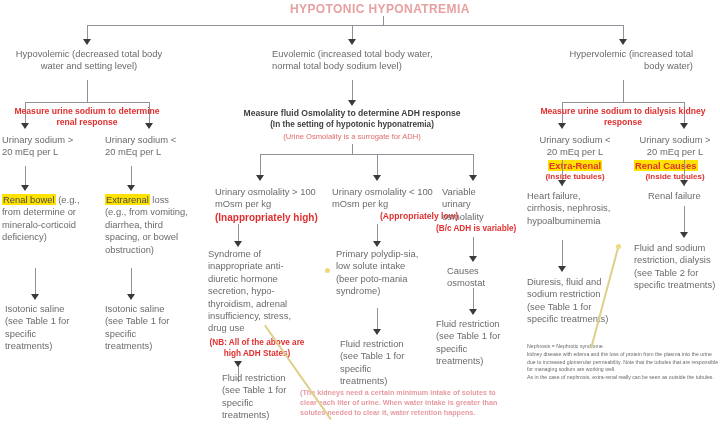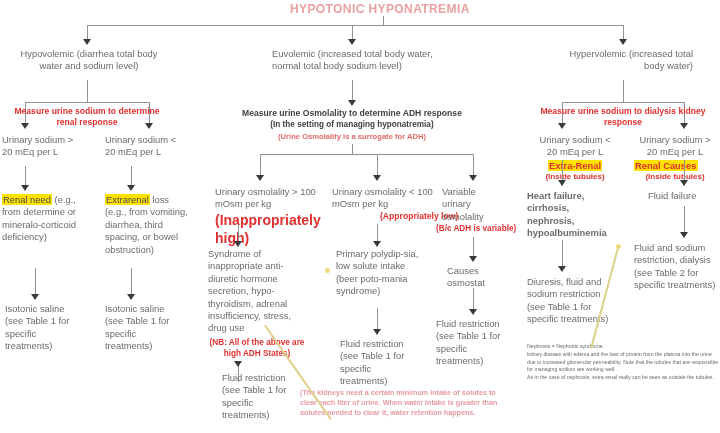--- a/index.html
+++ b/index.html
@@ -1,21 +1,21 @@
 <!DOCTYPE html>
 <html><head>
 <meta charset="utf-8">
 <style>
   html,body{margin:0;padding:0;background:#ffffff;}
   body{width:720px;height:433px;position:relative;overflow:hidden;
        font-family:"Liberation Sans","DejaVu Sans",sans-serif;
        color:#5a5a5a;-webkit-font-smoothing:antialiased;}
   .node{position:absolute;font-size:9.4px;line-height:1.32;color:#6b6b6b;}
   .red{color:#e03030;font-weight:bold;}
-  .redlight{color:#e06a6a;font-weight:bold;font-size:7.6px;}
+  .redlight{color:#e06a6a;font-weight:normal;font-size:7.6px;}
   .dark{color:#3f3f3f;font-weight:bold;}
   .title{position:absolute;color:#e8a0a0;font-weight:bold;font-size:12px;
          letter-spacing:.4px;white-space:nowrap;}
   .hl{background:#ffe200;color:#4a4a4a;padding:0 1px;}
   .hlr{background:#ffe200;color:#e03030;font-weight:bold;padding:0 1px;}
   .ln{position:absolute;background:#8e9399;}
   .vl{width:1px;}
   .hlz{height:1px;}
   .arw{position:absolute;width:0;height:0;border-left:4px solid transparent;
        border-right:4px solid transparent;border-top:6px solid #3a3a3a;}
@@ -31,76 +31,76 @@
 
 <div class="ln vl" style="left:383px;top:16px;height:9px;"></div>
 <div class="ln hlz" style="left:87px;top:25px;width:536px;"></div>
 <div class="ln vl" style="left:87px;top:25px;height:15px;"></div>
 <div class="ln vl" style="left:352px;top:25px;height:15px;"></div>
 <div class="ln vl" style="left:623px;top:25px;height:15px;"></div>
 <div class="arw" style="left:83px;top:39px;"></div>
 <div class="arw" style="left:348px;top:39px;"></div>
 <div class="arw" style="left:619px;top:39px;"></div>
 
-<div class="node" style="left:14px;top:48px;width:150px;text-align:center;">Hypovolemic (diarrhea total body water and sodium level)</div>
+<div class="node" style="left:14px;top:48px;width:150px;text-align:center;">Hypovolemic (decreased total body water and setting level)</div>
 
 <div class="ln vl" style="left:87px;top:80px;height:22px;"></div>
 <div class="ln hlz" style="left:25px;top:102px;width:124px;"></div>
 <div class="ln vl" style="left:25px;top:102px;height:22px;"></div>
 <div class="ln vl" style="left:149px;top:102px;height:22px;"></div>
 <div class="arw" style="left:21px;top:123px;"></div>
 <div class="arw" style="left:145px;top:123px;"></div>
 
 <div class="node red" style="left:6px;top:106px;width:162px;text-align:center;font-size:8.6px;">Measure urine sodium to determine renal response</div>
 
 <div class="node" style="left:2px;top:134px;width:82px;">Urinary sodium &gt; 20 mEq per L</div>
 <div class="node" style="left:105px;top:134px;width:82px;">Urinary sodium &lt; 20 mEq per L</div>
 
 <div class="ln vl" style="left:25px;top:166px;height:20px;"></div>
 <div class="ln vl" style="left:131px;top:166px;height:20px;"></div>
 <div class="arw" style="left:21px;top:185px;"></div>
 <div class="arw" style="left:127px;top:185px;"></div>
 
 <div class="node" style="left:2px;top:194px;width:86px;">
-  <span class="hl">Renal need</span>
+  <span class="hl">Renal bowel</span>
   <span>(e.g., from determine or mineralo-corticoid deficiency)</span>
 </div>
 <div class="node" style="left:105px;top:194px;width:86px;">
   <span class="hl">Extrarenal</span>
   <span>loss (e.g., from vomiting, diarrhea, third spacing, or bowel obstruction)</span>
 </div>
 
 <div class="ln vl" style="left:35px;top:268px;height:27px;"></div>
 <div class="ln vl" style="left:131px;top:268px;height:27px;"></div>
 <div class="arw" style="left:31px;top:294px;"></div>
 <div class="arw" style="left:127px;top:294px;"></div>
 
 <div class="node" style="left:5px;top:303px;width:72px;">Isotonic saline (see Table 1 for specific treatments)</div>
 <div class="node" style="left:105px;top:303px;width:72px;">Isotonic saline (see Table 1 for specific treatments)</div>
 
 <div class="node" style="left:272px;top:48px;width:170px;text-align:left;">Euvolemic (increased total body water, normal total body sodium level)</div>
 
 <div class="ln vl" style="left:352px;top:80px;height:22px;"></div>
 <div class="arw" style="left:348px;top:100px;"></div>
 
-<div class="node dark" style="left:232px;top:108px;width:240px;text-align:center;font-size:8.6px;">Measure urine Osmolality to determine ADH response</div>
-<div class="node dark" style="left:232px;top:120px;width:240px;text-align:center;font-size:8.2px;">(In the setting of managing hyponatremia)</div>
+<div class="node dark" style="left:232px;top:108px;width:240px;text-align:center;font-size:8.6px;">Measure fluid Osmolality to determine ADH response</div>
+<div class="node dark" style="left:232px;top:120px;width:240px;text-align:center;font-size:8.2px;">(In the setting of hypotonic hyponatremia)</div>
 <div class="node redlight" style="left:232px;top:132px;width:240px;text-align:center;">(Urine Osmolality is a surrogate for ADH)</div>
 
 <div class="ln vl" style="left:352px;top:144px;height:10px;"></div>
 <div class="ln hlz" style="left:260px;top:154px;width:213px;"></div>
 <div class="ln vl" style="left:260px;top:154px;height:22px;"></div>
 <div class="ln vl" style="left:377px;top:154px;height:22px;"></div>
 <div class="ln vl" style="left:473px;top:154px;height:22px;"></div>
 <div class="arw" style="left:256px;top:175px;"></div>
 <div class="arw" style="left:373px;top:175px;"></div>
 <div class="arw" style="left:469px;top:175px;"></div>
 
 <div class="node" style="left:215px;top:186px;width:110px;">Urinary osmolality &gt; 100 mOsm per kg</div>
-<div class="node red" style="left:215px;top:211px;width:115px;font-size:14px;">(Inappropriately high)</div>
+<div class="node red" style="left:215px;top:211px;width:115px;font-size:10px;">(Inappropriately high)</div>
 <div class="node" style="left:332px;top:186px;width:110px;">Urinary osmolality &lt; 100 mOsm per kg</div>
 <div class="node red" style="left:332px;top:211px;width:115px;font-size:8.6px;padding-left:48px;">(Appropriately low)</div>
 <div class="node" style="left:442px;top:186px;width:58px;">Variable urinary osmolality</div>
 <div class="node red" style="left:436px;top:224px;width:96px;font-size:8.2px;">(B/c ADH is variable)</div>
 
 <div class="ln vl" style="left:238px;top:224px;height:18px;"></div>
 <div class="arw" style="left:234px;top:241px;"></div>
 <div class="ln vl" style="left:377px;top:224px;height:18px;"></div>
 <div class="arw" style="left:373px;top:241px;"></div>
 <div class="ln vl" style="left:473px;top:237px;height:20px;"></div>
@@ -143,22 +143,22 @@
 <div class="node" style="left:634px;top:160px;width:82px;">
   <span class="hlr">Renal Causes</span>
 </div>
 <div class="node red" style="left:632px;top:172px;width:86px;text-align:center;font-size:8px;">(Inside tubules)</div>
 
 <div class="ln vl" style="left:562px;top:160px;height:26px;"></div>
 <div class="arw" style="left:558px;top:180px;"></div>
 <div class="ln vl" style="left:684px;top:160px;height:26px;"></div>
 <div class="arw" style="left:680px;top:180px;"></div>
 
-<div class="node" style="left:527px;top:190px;width:92px;font-weight:bold;">Heart failure, cirrhosis, nephrosis, hypoalbuminemia</div>
-<div class="node" style="left:648px;top:190px;width:70px;">Fluid failure</div>
+<div class="node" style="left:527px;top:190px;width:92px;">Heart failure, cirrhosis, nephrosis, hypoalbuminemia</div>
+<div class="node" style="left:648px;top:190px;width:70px;">Renal failure</div>
 
 <div class="ln vl" style="left:562px;top:240px;height:27px;"></div>
 <div class="arw" style="left:558px;top:266px;"></div>
 <div class="ln vl" style="left:684px;top:206px;height:27px;"></div>
 <div class="arw" style="left:680px;top:232px;"></div>
 
 <div class="node" style="left:527px;top:276px;width:92px;">Diuresis, fluid and sodium restriction (see Table 1 for specific treatments)</div>
 <div class="node" style="left:634px;top:242px;width:86px;">Fluid and sodium restriction, dialysis (see Table 2 for specific treatments)</div>
 
 <div class="pink" style="left:300px;top:388px;width:208px;">(The kidneys need a certain minimum intake of solutes to clear each liter of urine. When water intake is greater than solutes needed to clear it, water retention happens.</div>

